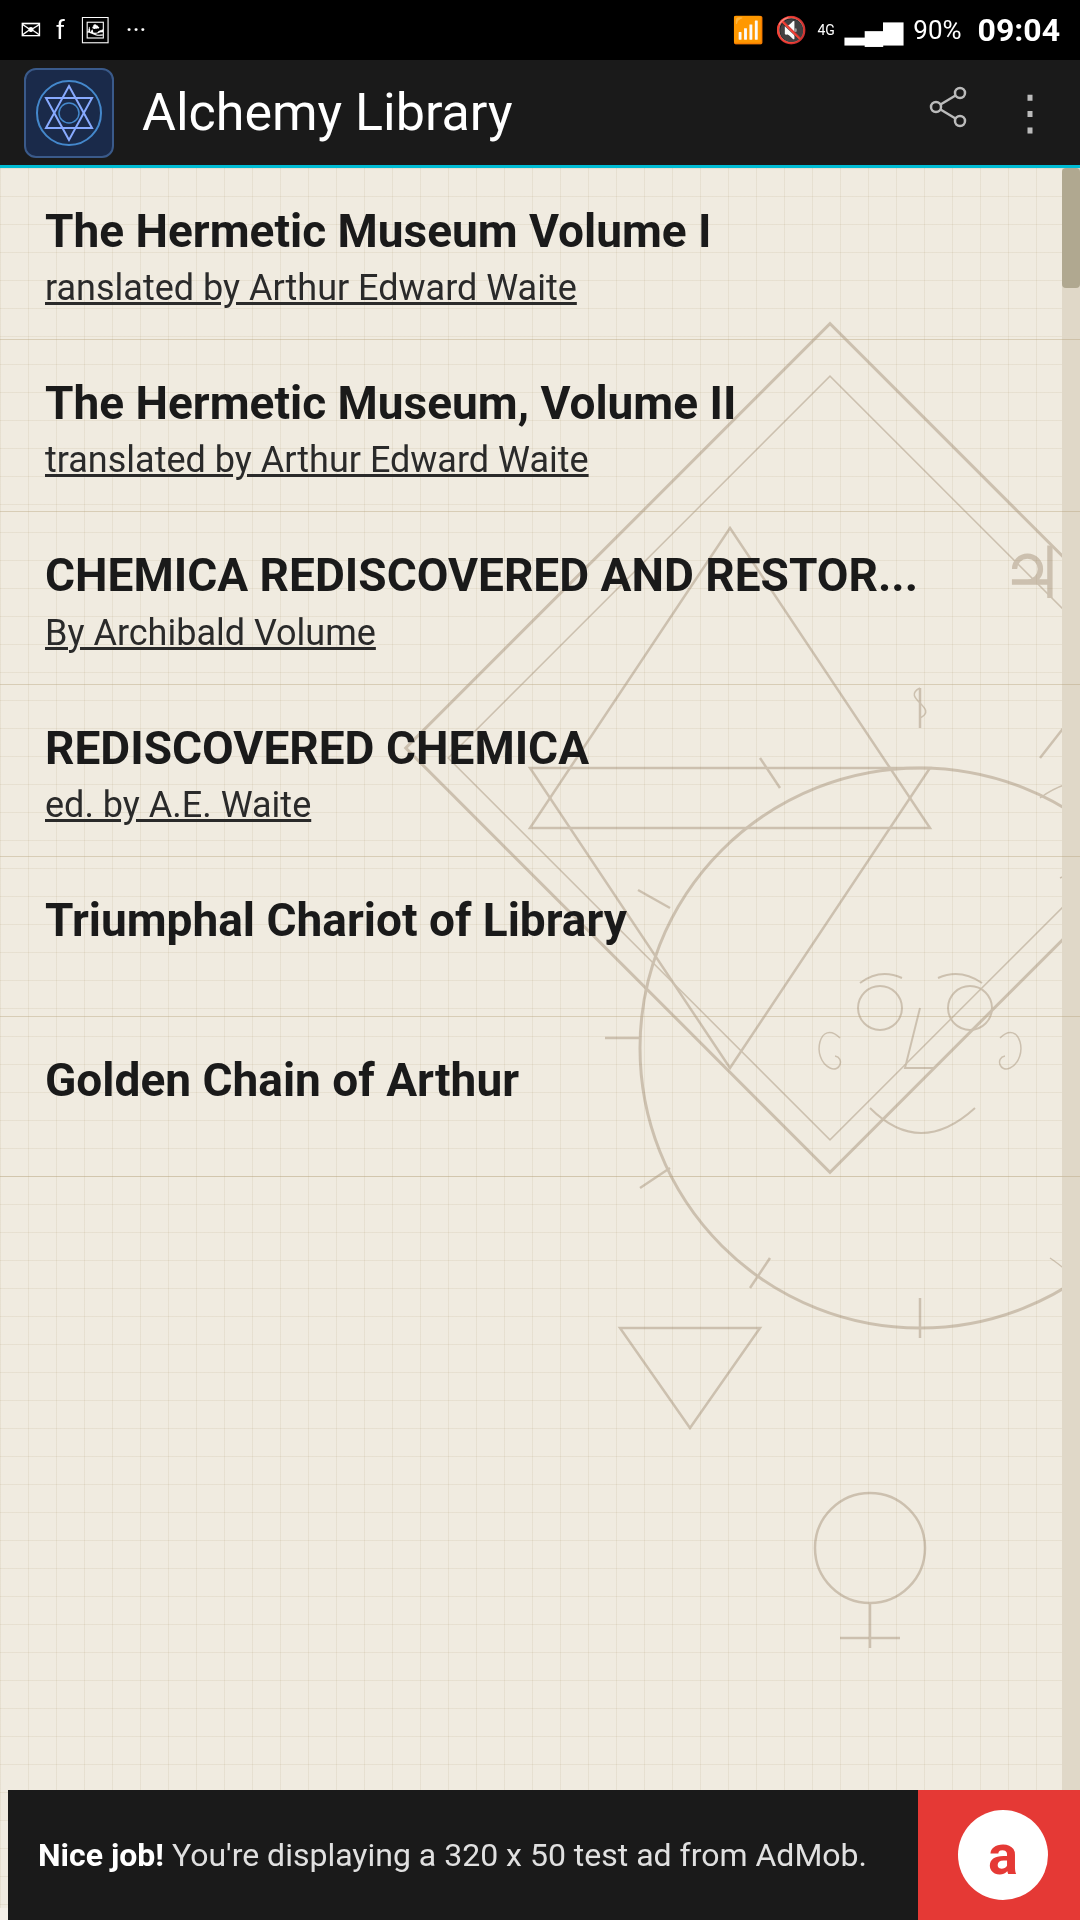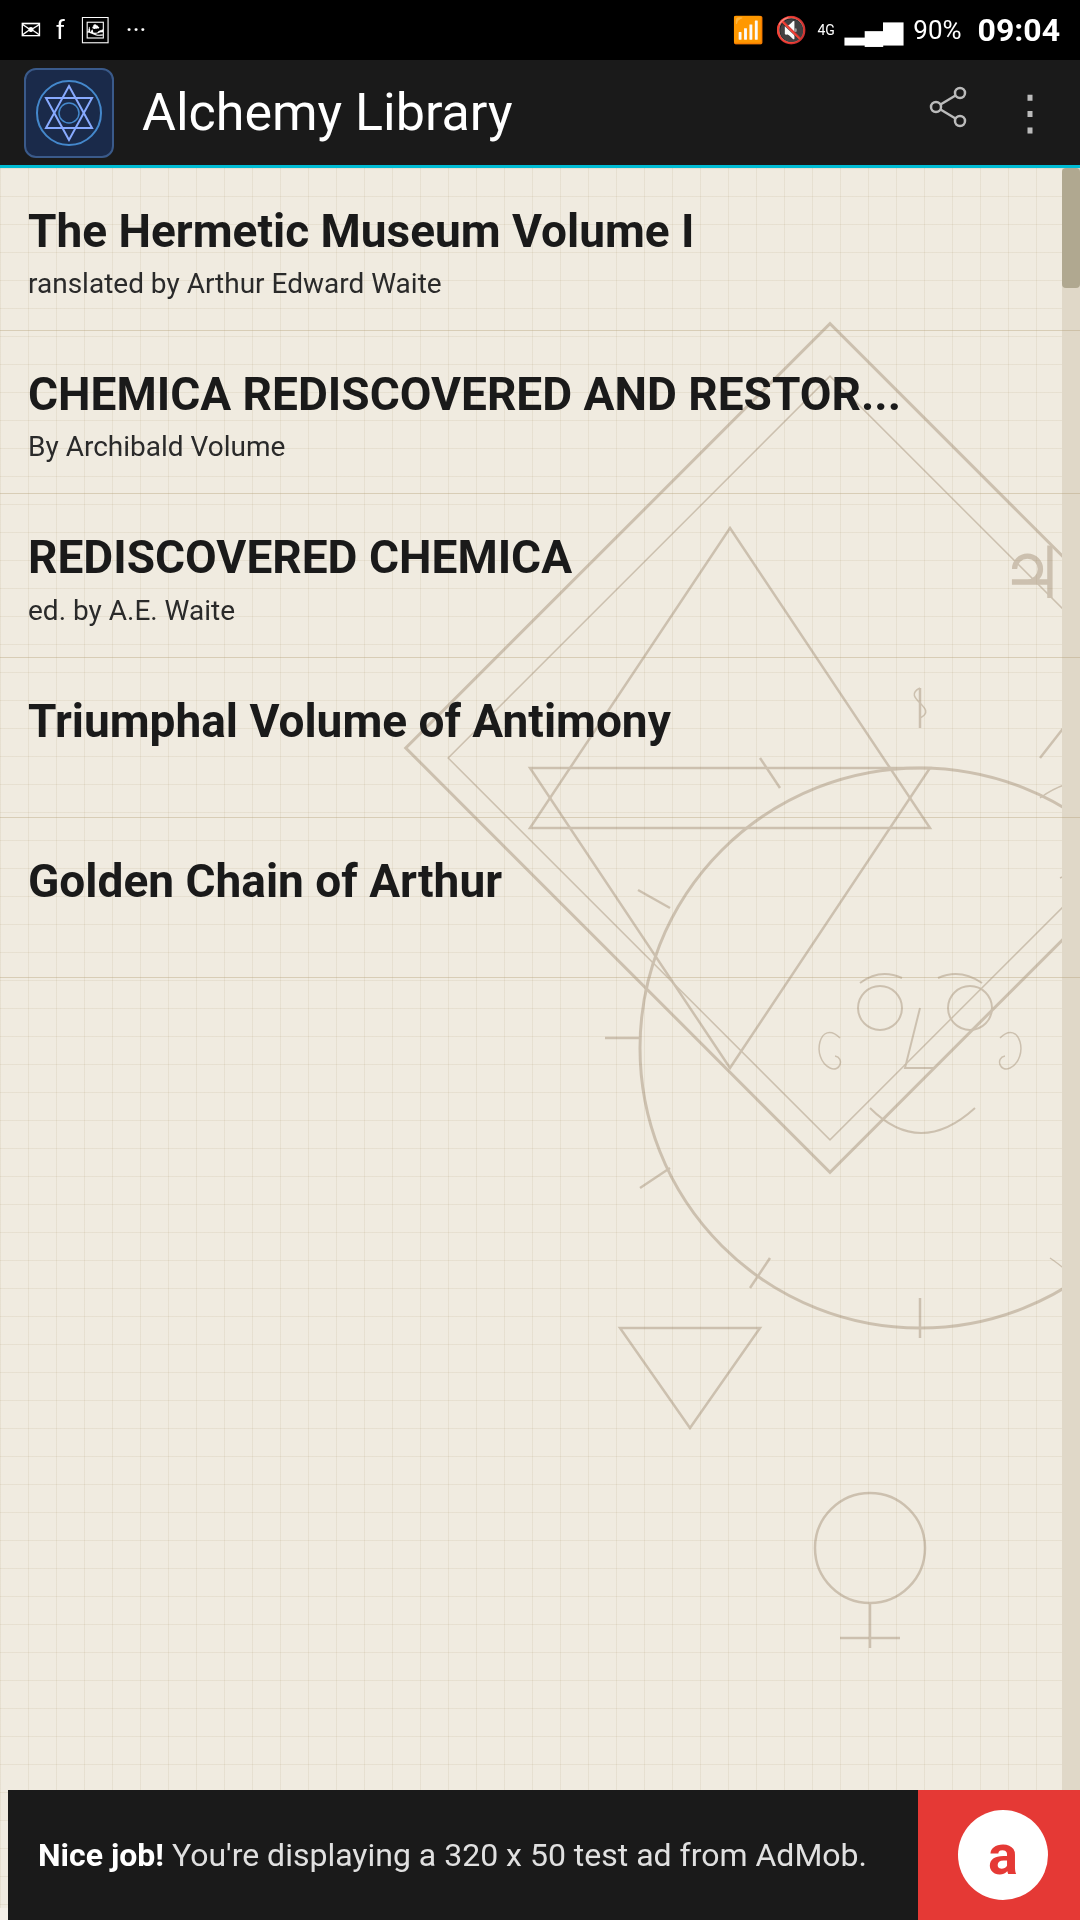--- a/index.html
+++ b/index.html
@@ -120,37 +120,38 @@
     }
 
     
     .book-list {
       position: relative;
       z-index: 2;
       padding: 0 0 20px 0;
     }
 
     .book-item {
-      padding: 36px 60px 30px 28px;
+      padding: 36px 60px 30px 45px;
       border-bottom: 1px solid rgba(180,160,120,0.4);
       cursor: pointer;
       min-height: 160px;
     }
 
     .book-title {
       font-size: 46px;
       font-weight: 700;
       color: #1a1a1a;
       line-height: 1.2;
       margin-bottom: 8px;
     }
     .book-subtitle {
-      font-size: 28px;
+      font-size: 36px;
       font-weight: 400;
       color: #2a2a2a;
+      text-decoration: underline;
     }
 
     
     .ad-banner {
       position: fixed;
       bottom: 0;
       left: 8px;
       width: 1080px;
       height: 130px;
       background: #1a1a1a;
@@ -294,33 +295,37 @@
     <div class="scrollbar-thumb"></div>
   </div>
 
   <div class="book-list">
 
     <div class="book-item">
       <div class="book-title">The Hermetic Museum Volume I</div>
       <div class="book-subtitle">ranslated by Arthur Edward Waite</div>
     </div>
 
+    <div class="book-item">
+      <div class="book-title">The Hermetic Museum, Volume II</div>
+      <div class="book-subtitle">translated by Arthur Edward Waite</div>
+    </div>
 
     <div class="book-item">
       <div class="book-title">CHEMICA REDISCOVERED AND RESTOR...</div>
       <div class="book-subtitle">By Archibald Volume</div>
     </div>
 
     <div class="book-item">
       <div class="book-title">REDISCOVERED CHEMICA</div>
       <div class="book-subtitle">ed. by A.E. Waite</div>
     </div>
 
     <div class="book-item">
-      <div class="book-title">Triumphal Volume of Antimony</div>
+      <div class="book-title">Triumphal Chariot of Library</div>
       <div class="book-subtitle"></div>
     </div>
 
     <div class="book-item">
       <div class="book-title">Golden Chain of Arthur</div>
       <div class="book-subtitle"></div>
     </div>
   </div>
 </div>
 

